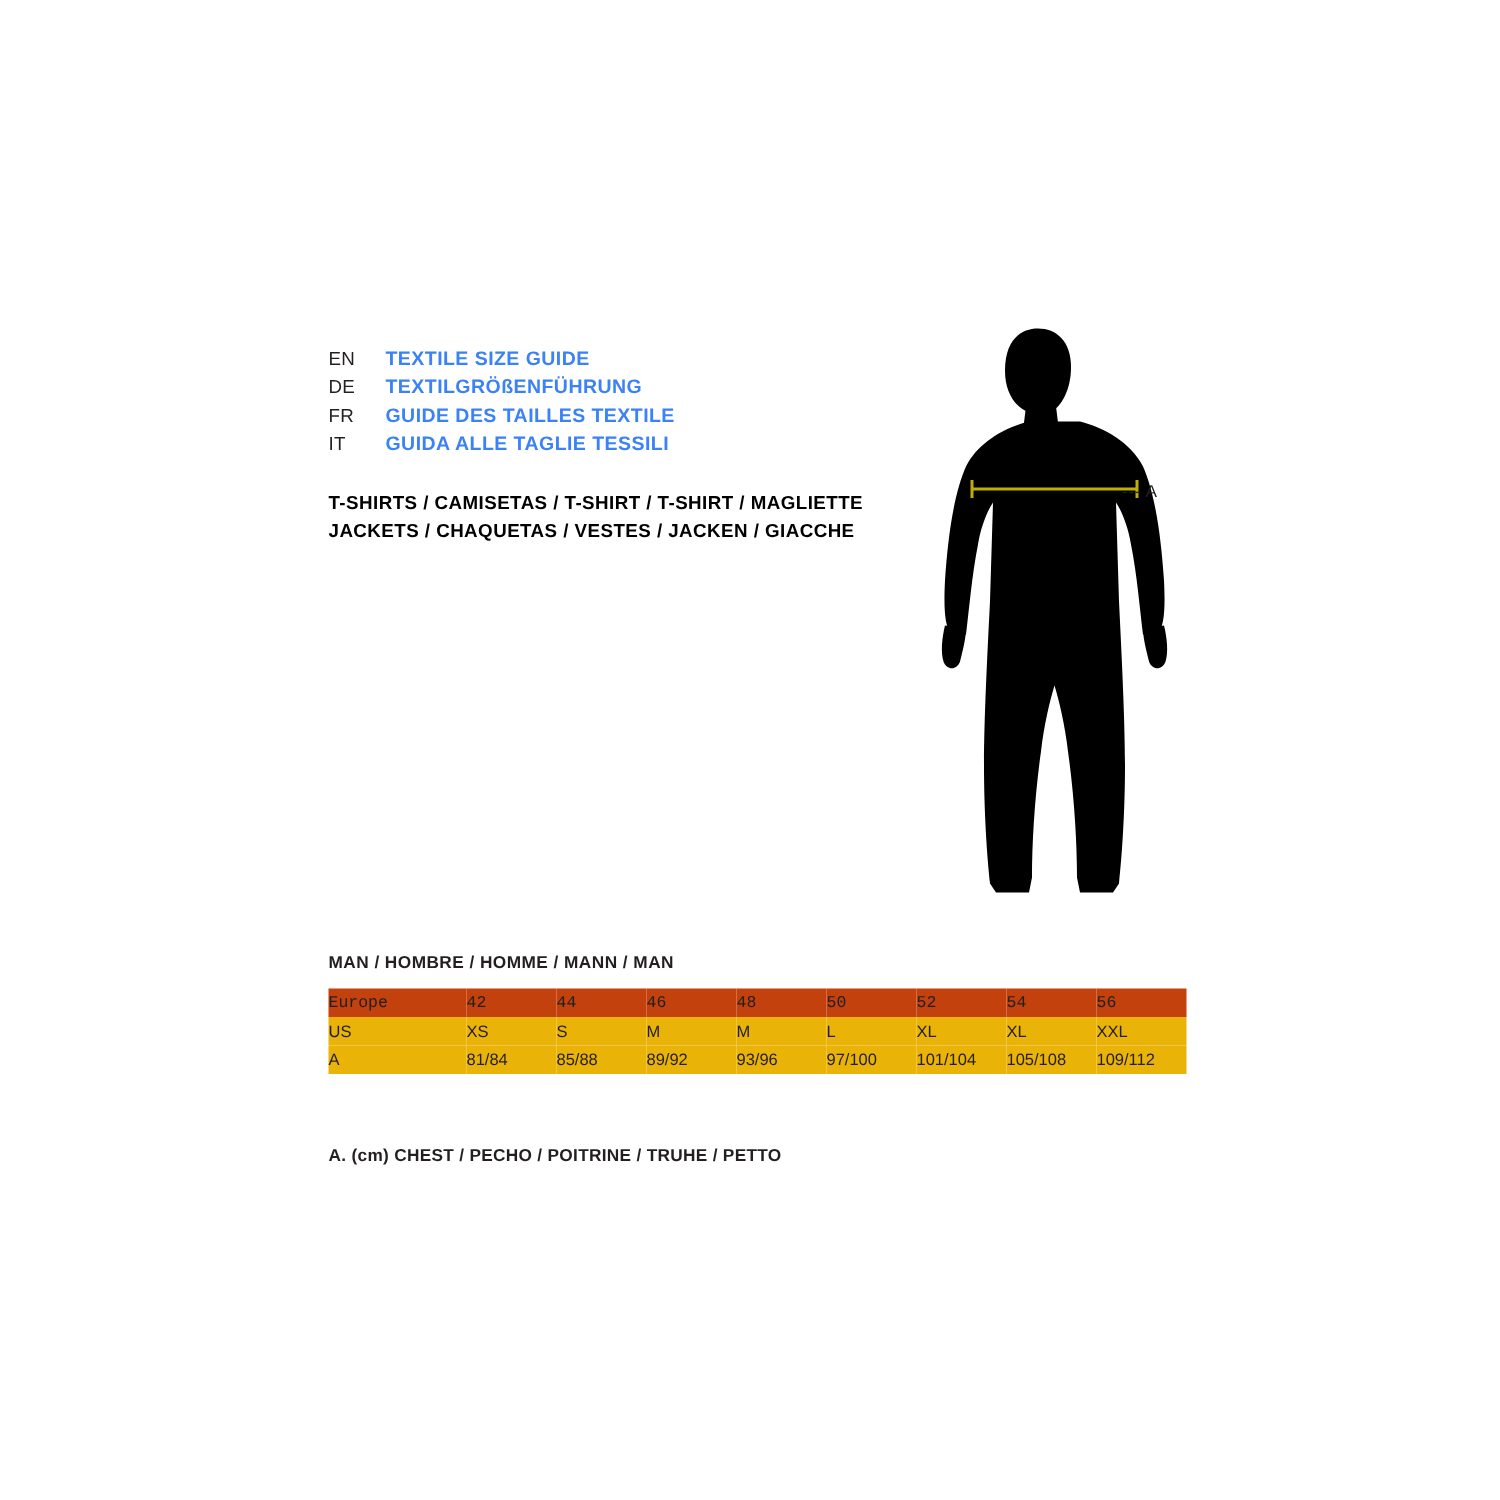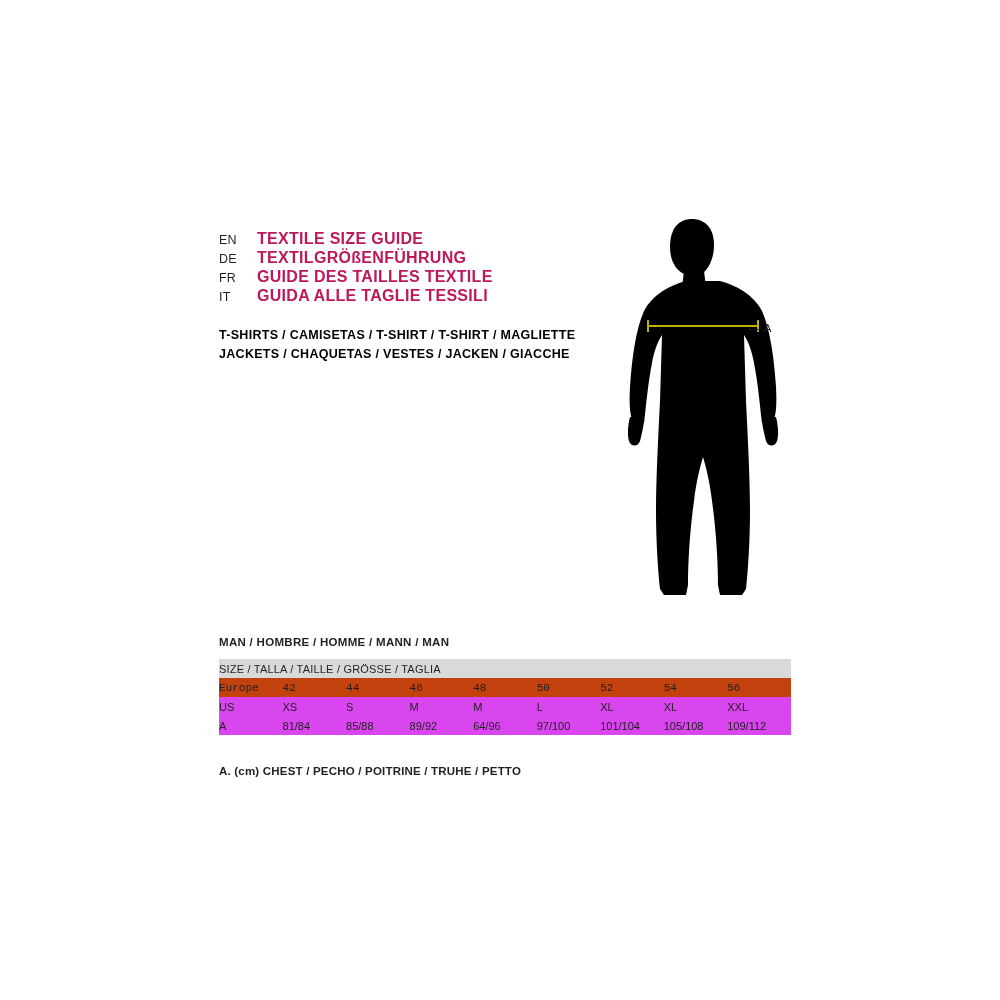--- a/index.html
+++ b/index.html
@@ -37,24 +37,24 @@
     height: 19px;
     line-height: 19px;
   }
   .lang-code {
     width: 38px;
     font-size: 12.5px;
     letter-spacing: 0.2px;
     color: #231f20;
   }
   .lang-name {
-    font-size: 16px;
+    font-size: 13px;
     font-weight: bold;
     letter-spacing: 0.3px;
-    color: #be185d;
+    color: #3b82f6;
     white-space: nowrap;
   }
 
   
   .garment-block {
     position: absolute;
     left: 219px;
     top: 310px;
   }
   .garment-line {
@@ -116,21 +116,21 @@
     vertical-align: middle;
   }
   .row-head td {
     background: #d9d9d9;
   }
   .row-alt td {
     background: #c2410c;
     font-family: Liberation Mono, monospace;
   }
   .row-white td {
-    background: #d946ef;
+    background: #eab308;
   }
   td.label-cell {
     text-align: left;
     padding-left: 4px;
     width: 92px;
   }
   td.val-cell {
     text-align: left;
   }
   .head-text {
@@ -222,25 +222,20 @@
       <line x1="158" y1="109" x2="158" y2="121" stroke="#bdb000" stroke-width="2"></line>
     </svg>
   </div>
 
   <div class="a-marker">--- A</div>
 
   <div class="man-label">MAN / HOMBRE / HOMME / MANN / MAN</div>
 
   <table class="size-table">
     <tbody>
-      <tr class="row-head">
-        <td class="label-cell" colspan="9">
-          <span class="head-text">SIZE / TALLA / TAILLE / GRÖSSE / TAGLIA</span>
-        </td>
-      </tr>
 
       <tr class="row-alt">
         <td class="label-cell">Europe</td>
         <td class="val-cell">42</td>
         <td class="val-cell">44</td>
         <td class="val-cell">46</td>
         <td class="val-cell">48</td>
         <td class="val-cell">50</td>
         <td class="val-cell">52</td>
         <td class="val-cell">54</td>
@@ -258,21 +253,21 @@
         <td class="val-cell">XL</td>
         <td class="val-cell">XXL</td>
       </tr>
 
 
       <tr class="row-white">
         <td class="label-cell">A</td>
         <td class="val-cell">81/84</td>
         <td class="val-cell">85/88</td>
         <td class="val-cell">89/92</td>
-        <td class="val-cell">64/96</td>
+        <td class="val-cell">93/96</td>
         <td class="val-cell">97/100</td>
         <td class="val-cell">101/104</td>
         <td class="val-cell">105/108</td>
         <td class="val-cell">109/112</td>
       </tr>
     </tbody>
   </table>
 
   <div class="footnote">A. (cm) CHEST / PECHO / POITRINE / TRUHE / PETTO</div>
 

